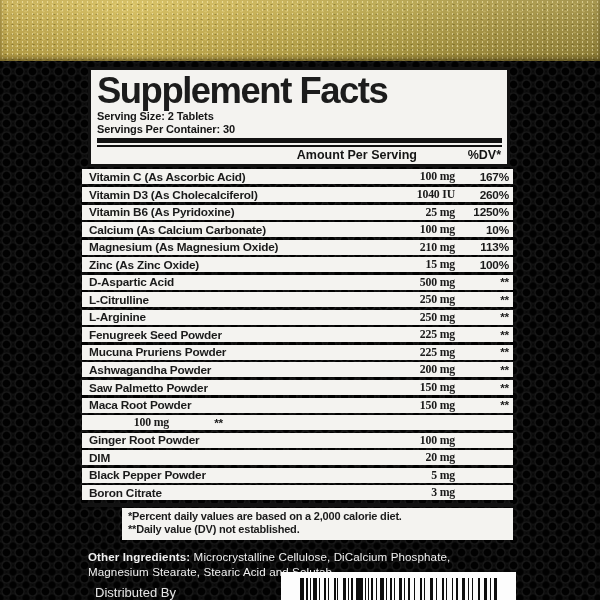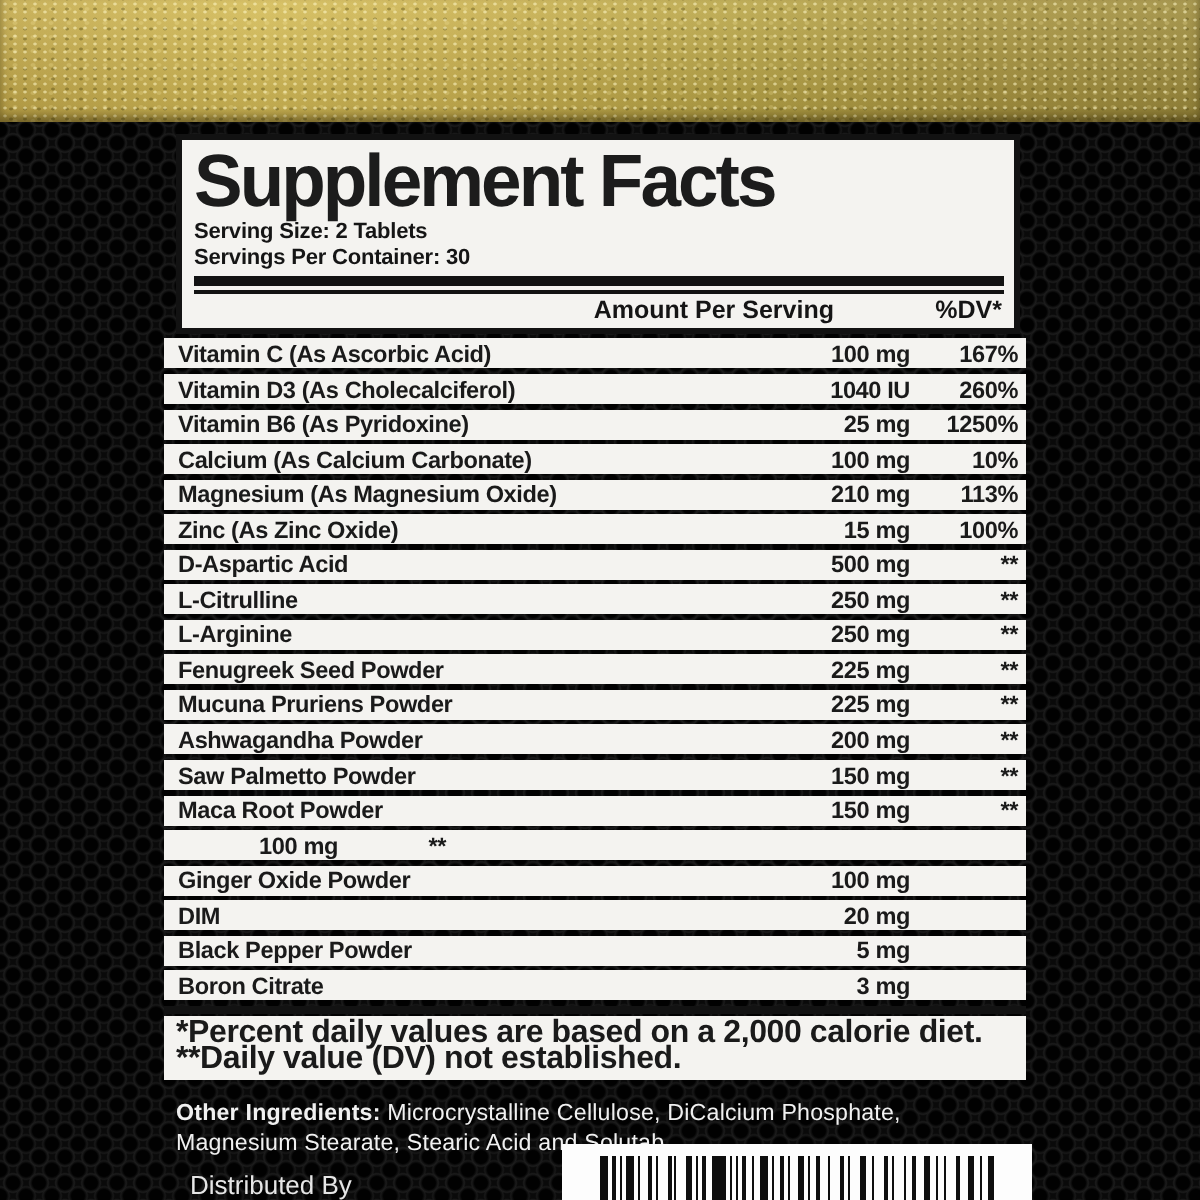--- a/index.html
+++ b/index.html
@@ -41,26 +41,26 @@
   .col-spacer{flex:1;}
   .amount-col{width:150px;text-align:right;}
   .dv-col{width:44px;text-align:right;padding-right:1px;margin-left:16px;}
   .rows{margin-top:2.5px;}
   .row{
     display:flex;align-items:center;height:15px;background:#f4f3f0;
     margin-bottom:2.55px;padding-left:7px;padding-right:3px;
     font-size:11.8px;font-weight:bold;letter-spacing:-.2px;color:#1a1a1a;
   }
   .row-name{flex:1;white-space:nowrap;}
-  .row .amount-col{width:80px;}
+  .row .amount-col{width:80px;font-family:Liberation Serif, serif;}
   .row .dv-col{width:38px;}
   .bottom-bar{height:4px;background:#121212;margin-bottom:1.5px;}
   .footnote-box{
     background:#f4f3f0;padding:2px 6px 4px 6px;
-    font-size:16px;font-weight:bold;line-height:13px;letter-spacing:-.2px;color:#1a1a1a;
+    font-size:11px;font-weight:bold;line-height:13px;letter-spacing:-.2px;color:#1a1a1a;margin-left:40px;
   }
   .other-ingredients{
     margin:9px 18px 0 6px;color:#f0f0f0;font-size:11.6px;line-height:15px;letter-spacing:.1px;
   }
   .other-ingredients b{font-weight:bold;}
   .distributed{margin:6px 0 0 13px;color:#e6e6e6;font-size:13px;line-height:16px;}
   .barcode-box{
     position:absolute;left:281px;top:572px;width:235px;height:40px;background:#fdfdfd;
   }
   .barcode-box svg{position:absolute;left:19px;top:6px;}
@@ -172,21 +172,21 @@
     <span class="amount-col">150 mg</span>
     <span class="dv-col">**</span>
   </div>
 
   <div class="row">
     <span class="amount-col">100 mg</span>
     <span class="dv-col">**</span>
   </div>
 
   <div class="row">
-    <span class="row-name">Ginger Oxide Powder</span>
+    <span class="row-name">Ginger Root Powder</span>
     <span class="amount-col">100 mg</span>
     <span class="dv-col"></span>
   </div>
 
   <div class="row">
     <span class="row-name">DIM</span>
     <span class="amount-col">20 mg</span>
     <span class="dv-col"></span>
   </div>
 

